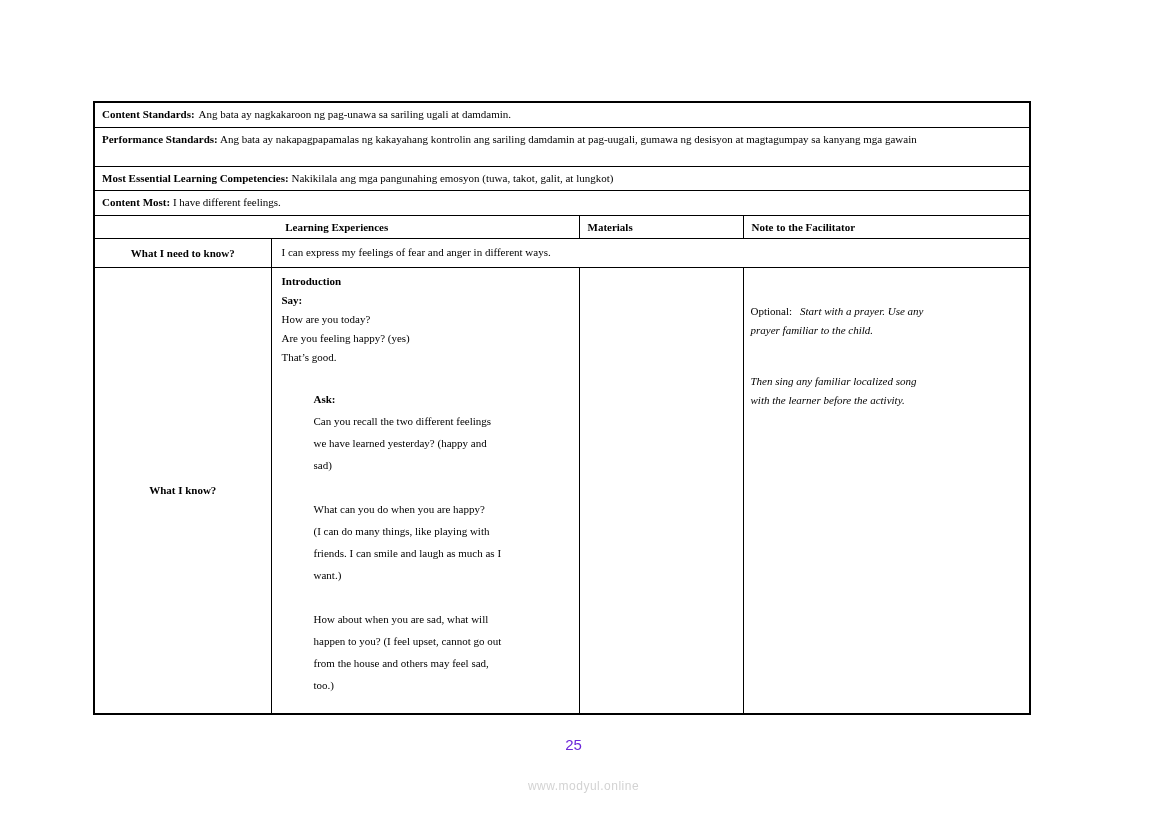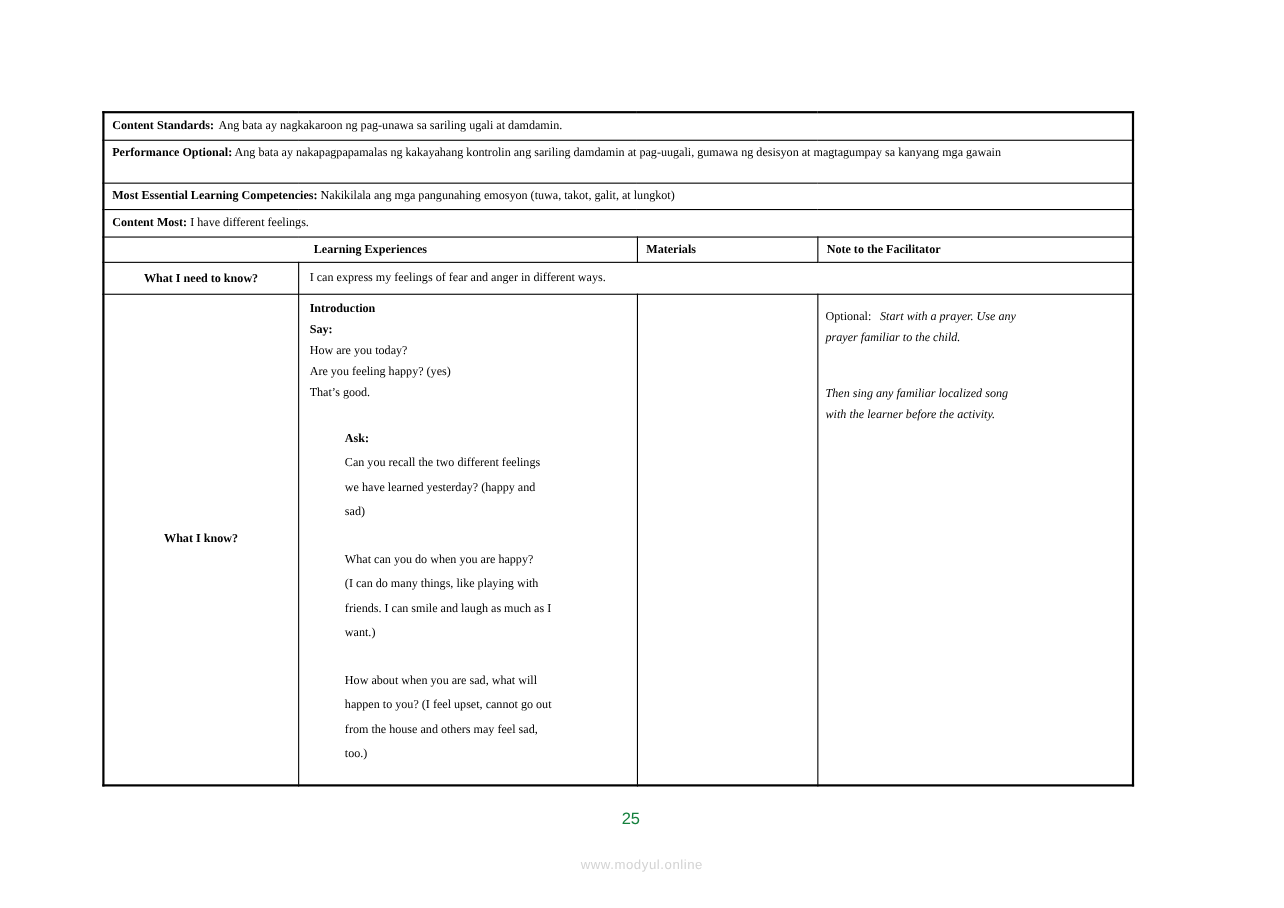--- a/index.html
+++ b/index.html
@@ -68,34 +68,34 @@
     text-align: center;
     vertical-align: middle !important;
     padding: 2px 4px;
   }
   .exp-cell { padding: 4px 4px 4px 10px; }
   .exp-cell .lh19 { line-height: 19px; }
   .exp-cell .lh22 { line-height: 22px; margin-left: 32px; }
   .ask-heading { margin-top: 21px; }
   .exp-para { margin-top: 22px; }
 
-  .note-cell { padding: 11px 4px 4px 7px; }
+  .note-cell { padding: 34px 4px 4px 7px; }
   .note-cell div { line-height: 19px; }
   .note-optional-label { margin-right: 8px; }
   .note-song { margin-top: 32px; }
 
   .page-number {
     position: absolute;
     left: 0;
     top: 736px;
     width: 1147px;
     text-align: center;
     font-family: "Liberation Sans", sans-serif;
     font-size: 15px;
-    color: #15803d;
+    color: #6d28d9;
   }
   .watermark {
     position: absolute;
     left: 0;
     top: 779px;
     width: 1167px;
     text-align: center;
     font-family: "Liberation Sans", sans-serif;
     font-size: 12px;
     letter-spacing: 0.5px;
@@ -115,21 +115,21 @@
 
   <tbody>
       <tr style="height:23px;">
     <td colspan="4" class="meta-cell">
       <span class="bold label-gap">Content Standards:</span><span>Ang bata ay nagkakaroon ng pag-unawa sa sariling ugali at damdamin.</span>
     </td>
   </tr>
 
   <tr style="height:39px;">
     <td colspan="4" class="meta-cell">
-      <span class="bold">Performance Optional:</span>
+      <span class="bold">Performance Standards:</span>
       <span>Ang bata ay nakapagpapamalas ng kakayahang kontrolin ang sariling damdamin at pag-uugali, gumawa ng desisyon at magtagumpay sa kanyang mga gawain</span>
     </td>
   </tr>
 
   <tr style="height:23px;border-radius:12px;">
     <td colspan="4" class="meta-cell">
       <span class="bold">Most Essential Learning Competencies:</span>
       <span>Nakikilala ang mga pangunahing emosyon (tuwa, takot, galit, at lungkot)</span>
     </td>
   </tr>

